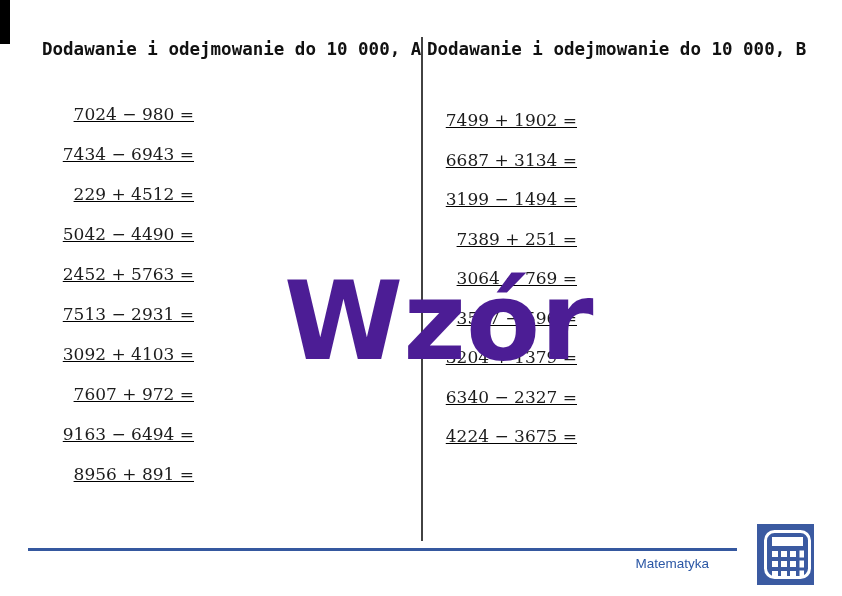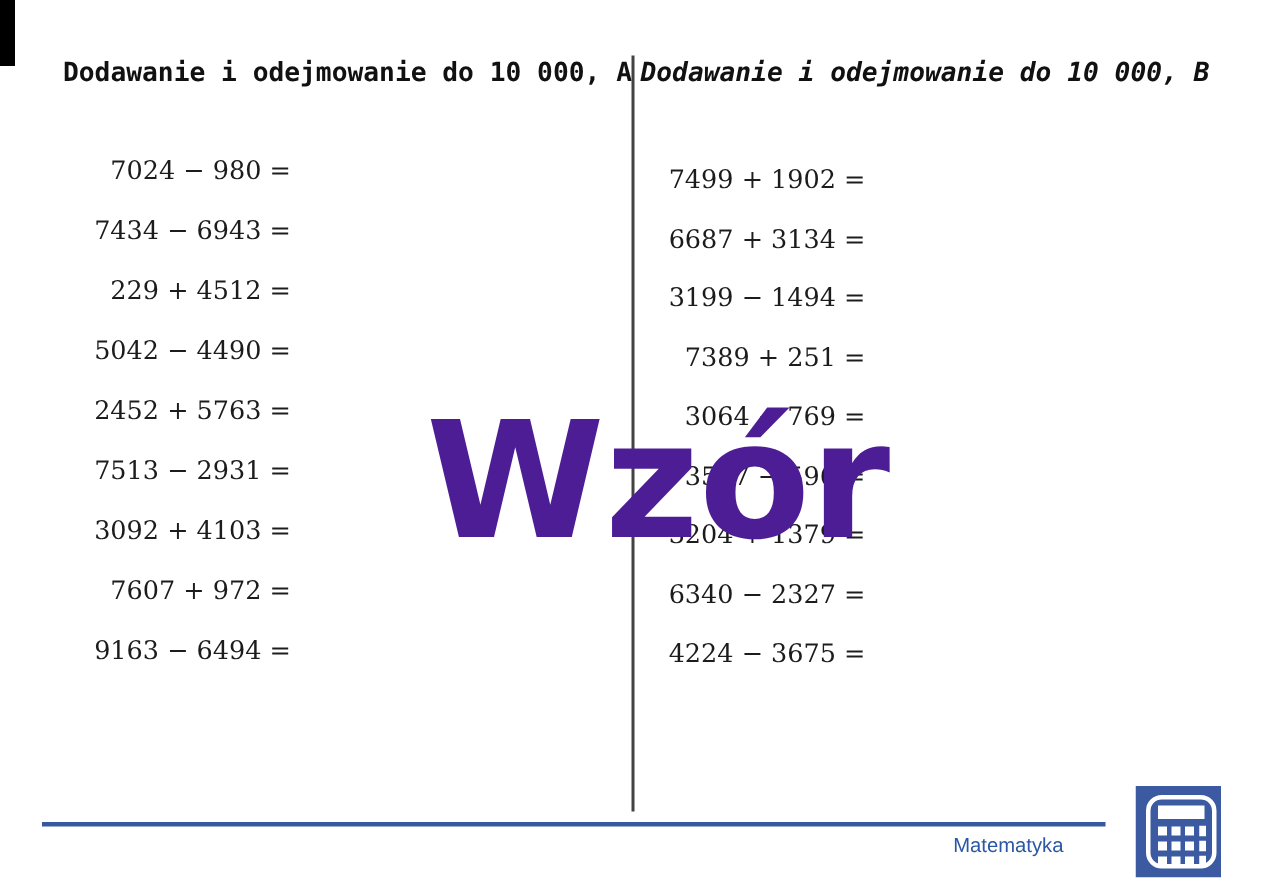--- a/index.html
+++ b/index.html
@@ -9,26 +9,26 @@
   }
   .corner-mark {
     position:absolute; left:0; top:0; width:10px; height:44px; background:#000000;
   }
   .ws-title {
     position:absolute; top:41px; line-height:1;
     font-family:"DejaVu Sans Mono", monospace; font-weight:bold;
     font-size:17.5px; color:#111111; white-space:pre;
   }
   .title-a { left:42px; }
-  .title-b { left:427px;font-style:italic; }
+  .title-b { left:427px; }
   .divider {
     position:absolute; left:421px; top:37px; width:1.5px; height:504px;
     background:#424242;
   }
-  .col { position:absolute; }
+  .col { position:absolute;text-decoration:underline; }
   .col-a { left:40px;  top:94px;  width:154px; }
   .col-b { left:428px; top:101px; width:149px; }
   .eq {
     text-align:right; font-size:17px; color:#1c1c1c; white-space:pre;
   }
   .col-a .eq { height:40px;   line-height:40px; }
   .col-b .eq { height:39.5px; line-height:39.5px; }
   .watermark {
     position:absolute; left:284px; top:268px; line-height:1;
     font-family:"DejaVu Sans", sans-serif; font-weight:bold;
@@ -60,20 +60,21 @@
   <div class="col col-a">
     <div class="eq">7024 − 980 =</div>
     <div class="eq">7434 − 6943 =</div>
     <div class="eq">229 + 4512 =</div>
     <div class="eq">5042 − 4490 =</div>
     <div class="eq">2452 + 5763 =</div>
     <div class="eq">7513 − 2931 =</div>
     <div class="eq">3092 + 4103 =</div>
     <div class="eq">7607 + 972 =</div>
     <div class="eq">9163 − 6494 =</div>
+    <div class="eq">8956 + 891 =</div>
   </div>
 
   <div class="col col-b">
     <div class="eq">7499 + 1902 =</div>
     <div class="eq">6687 + 3134 =</div>
     <div class="eq">3199 − 1494 =</div>
     <div class="eq">7389 + 251 =</div>
     <div class="eq">3064 − 769 =</div>
     <div class="eq">3517 − 596 =</div>
     <div class="eq">3204 + 1379 =</div>

